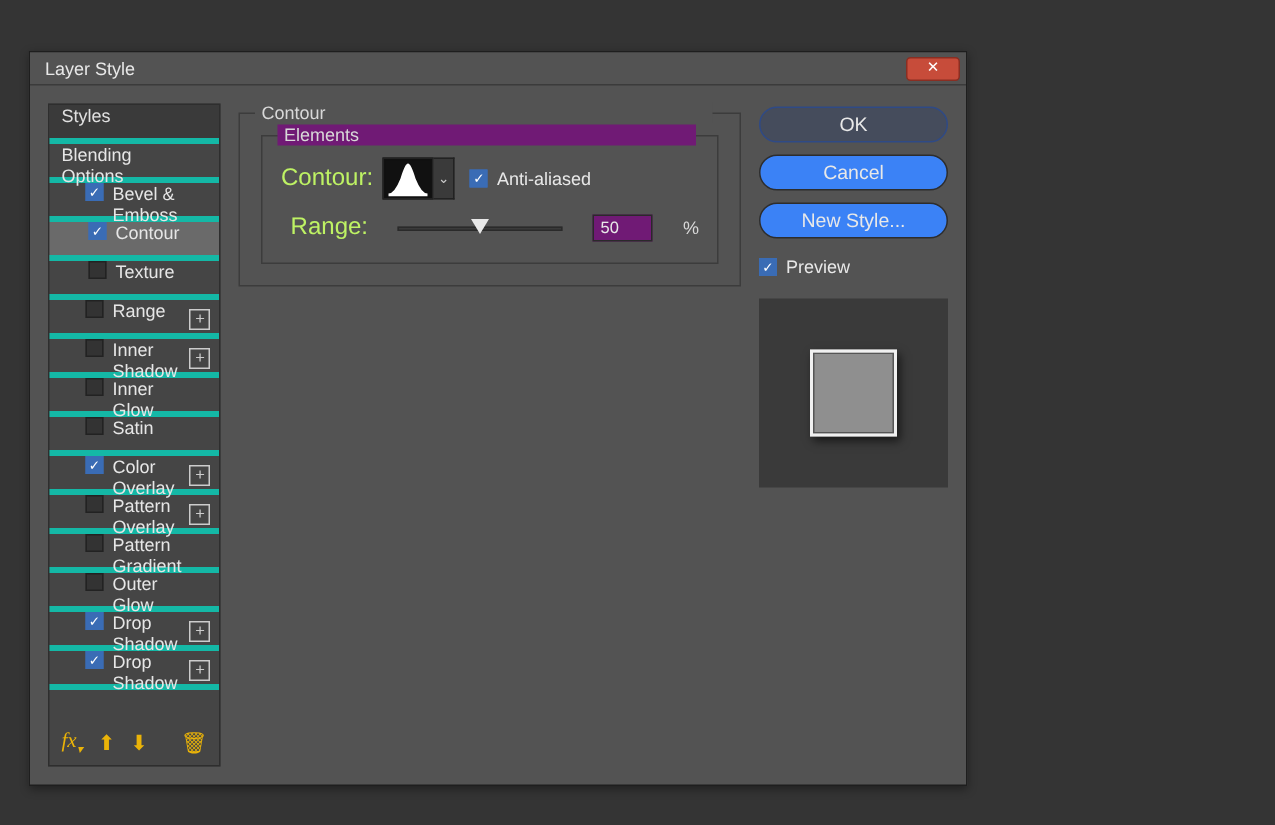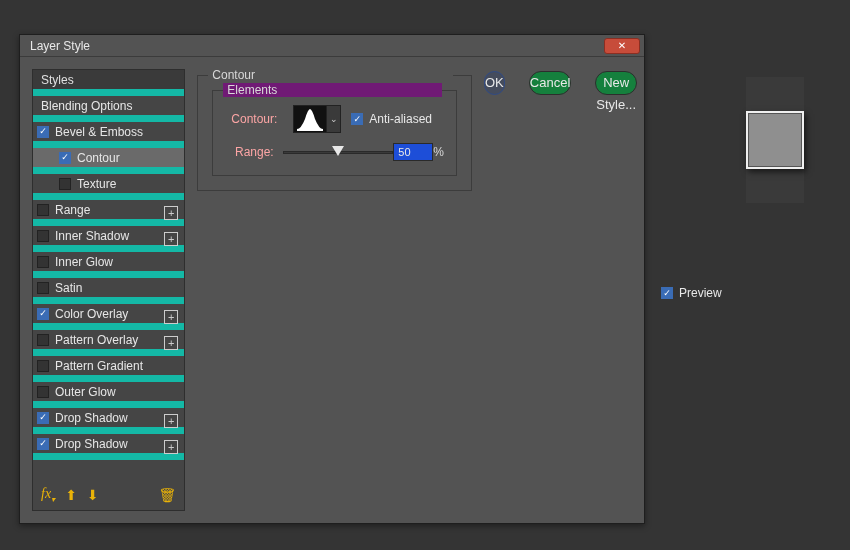--- a/index.html
+++ b/index.html
@@ -17,22 +17,22 @@
     width: 36px; height: 16px; background: #c74c3a; border: 1px solid #8a2e22;
     border-radius: 3px; display: flex; align-items: center; justify-content: center;
     margin-right: 4px; color: #fff; font-size: 10px; line-height: 1;
   }
   .body { display: flex; padding: 12px; gap: 12px; height: calc(100% - 22px); }
   
   .left-col {
     width: 216px; background: #454545; border: 1px solid #2e2e2e; display: flex; flex-direction: column;
   }
   .style-row {
-    height: 26px; display: flex; align-items: center; padding: 0 4px;
-    color: #e6e6e6; font-size: 12px; border-bottom: 7px solid #14b8a6; position: relative; gap: 6px;
+    height: 26px; display: flex; align-items: flex-start; padding: 0 24px;
+    color: #e6e6e6; font-size: 12px; border-bottom: 4px solid #14b8a6; position: relative; gap: 6px;
   }
   .style-row.no-check { padding-left: 8px; }
   .style-row.header { background: #3a3a3a; color: #e0e0e0; }
   .style-row.selected { background: #6a6a6a; }
   .style-row.sub { padding-left: 26px; }
   .chk {
     width: 12px; height: 12px; border: 1px solid #222; background: #333; display: inline-flex;
     align-items: center; justify-content: center; flex-shrink: 0;
   }
   .chk.on { background: #3a6cb5; border-color: #3a6cb5; }
@@ -51,55 +51,55 @@
   .trash { margin-left: auto; }
   
   .center-col { flex: 1; position: relative; }
   .fieldset {
     border: 1px solid #3c3c3c; border-radius: 0; padding: 10px 14px 14px 14px; margin-top: 6px;
   }
   .legend { position: relative; top: -18px; left: -4px; background: #535353; padding: 0 4px; color: #d8d8d8; font-size: 12px; }
   .inner-fieldset { border: 1px solid #3c3c3c; padding: 10px 12px 14px 12px; margin-top: -10px; }
   .inner-legend { position: relative; top: -18px; left: -2px; background: #701a75; padding: 0 4px; color: #d8d8d8; font-size: 12px; }
   .row { display: flex; align-items: center; gap: 10px; margin-top: -6px; }
-  .label { color: #fca5a5; font-size: 12px; width: 58px; text-align: center; }
+  .label { color: #bef264; font-size: 16px; width: 58px; text-align: right; }
   .contour-swatch {
     width: 34px; height: 28px; background: #111; border: 1px solid #222; display: flex; align-items: center; justify-content: center;
   }
   .contour-swatch svg { width: 30px; height: 24px; }
   .dd {
     width: 14px; height: 28px; background: #3a3a3a; border: 1px solid #222; border-left: none;
     display: flex; align-items: center; justify-content: center; color: #ccc; font-size: 9px;
   }
-  .slider-wrap { display: flex; align-items: center; gap: 0; margin-top: 10px; }
+  .slider-wrap { display: flex; align-items: center; gap: 20px; margin-top: 10px; }
   .slider {
     position: relative; width: 110px; height: 14px;
   }
   .slider-track {
     position: absolute; top: 6px; left: 0; right: 0; height: 3px; background: #3a3a3a; border: 1px solid #2a2a2a;
   }
   .slider-thumb {
     position: absolute; top: 1px; width: 0; height: 0; border-left: 6px solid transparent; border-right: 6px solid transparent;
     border-top: 10px solid #e8e8e8; transform: translateX(-6px);
   }
   .num-input {
-    width: 40px; height: 18px; background: #1d4ed8; border: 1px solid #2a2a2a; color: #e8e8e8;
+    width: 40px; height: 18px; background: #701a75; border: 1px solid #2a2a2a; color: #e8e8e8;
     font-size: 11px; text-align: left; padding: 0 4px;
   }
   .unit { color: #d8d8d8; font-size: 12px; }
   
   .right-col {
-    width: 148px; display: flex; flex-direction: row; gap: 24px; padding-top: 2px;
+    width: 148px; display: flex; flex-direction: column; gap: 8px; padding-top: 2px;
   }
   .btn {
-    height: 24px; border: 1px solid #2d2d2d; border-radius: 12px; background: #15803d;
+    height: 24px; border: 1px solid #2d2d2d; border-radius: 12px; background: #3b82f6;
     color: #e8e8e8; font-size: 13px; text-align: center; line-height: 22px;
   }
   .btn.primary { background: #454c5c; border-color: #2f4a86; }
-  .preview-chk { display: flex; align-items: center; justify-content: space-between; gap: 6px; margin-top: 4px; }
+  .preview-chk { display: flex; align-items: center; justify-content: flex-start; gap: 6px; margin-top: 4px; }
   .preview-box {
     width: 126px; height: 126px; background: #3a3a3a; margin: 6px auto 0 auto;
     display: flex; align-items: center; justify-content: center;
   }
   .preview-inner {
     width: 58px; height: 58px; background: #8f8f8f;
     border: 2px solid #f0f0f0; box-shadow: inset 0 0 0 1px #555, 2px 3px 6px rgba(0,0,0,.6);
   }
   .aa-row { display: flex; align-items: center; gap: 6px; justify-content: center; }
   .white { color: #e8e8e8; font-size: 12px; }

